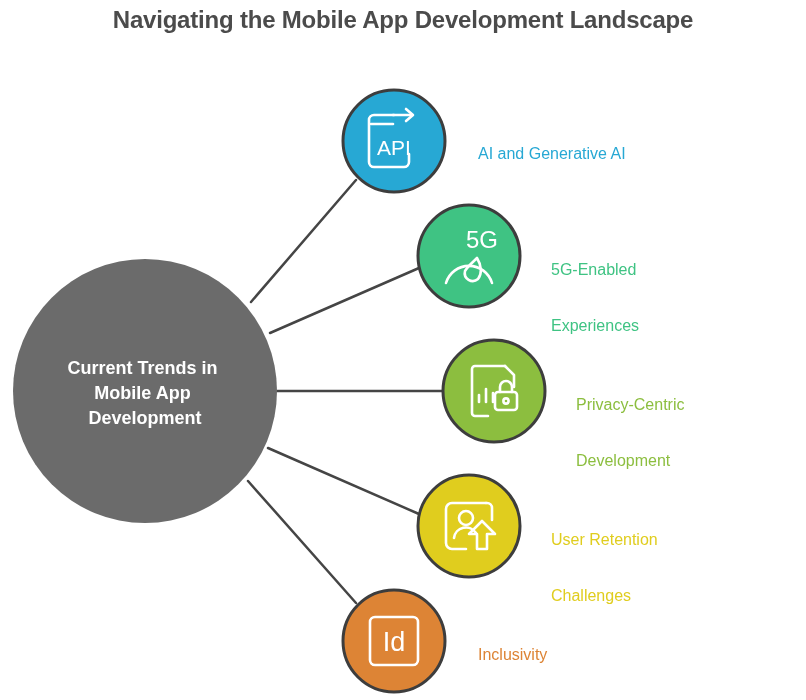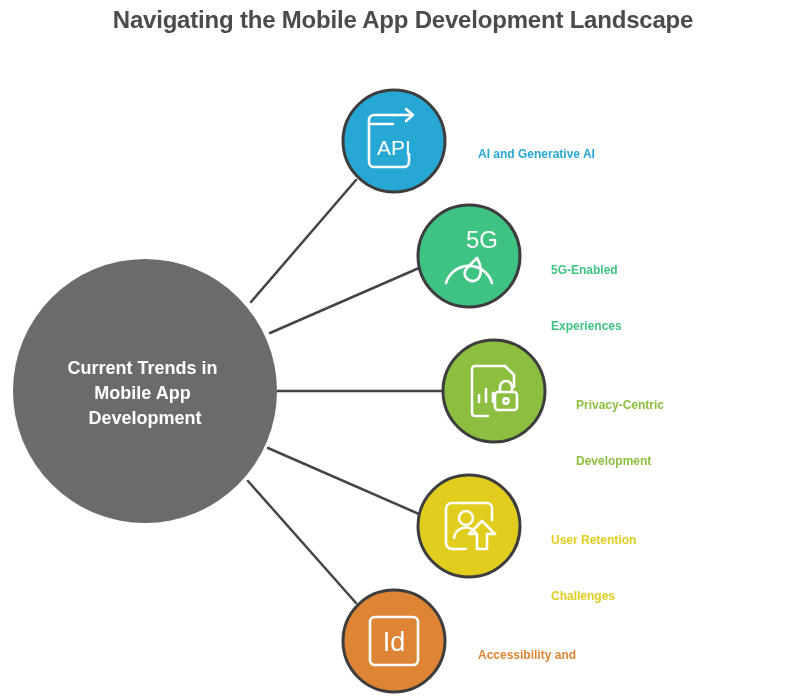--- a/index.html
+++ b/index.html
@@ -43,22 +43,22 @@
     height: 700px;
   }
   .hub-text {
     font-family: "Liberation Sans", sans-serif;
     font-size: 18px;
     font-weight: bold;
     fill: #ffffff;
   }
   .node-label {
     position: absolute;
-    font-size: 12px;
-    font-weight: bold;
+    font-size: 16px;
+    font-weight: normal;
     line-height: 28px;
     white-space: pre-line;
   }
   .icon-text {
     font-family: "Liberation Sans", sans-serif;
     fill: #ffffff;
   }
 </style>
 </head>
 <body>
@@ -152,17 +152,16 @@
     <div>Privacy-Centric</div>
     <div>Development</div>
   </div>
 
   <div class="node-label" style="left:551px; top:498px; color:#e0cd1e; width:300px;">
     <div>User Retention</div>
     <div>Challenges</div>
   </div>
 
   <div class="node-label" style="left:478px; top:613px; color:#dd8435; width:300px;">
-    <div>Accessibility and</div>
     <div>Inclusivity</div>
   </div>
 
 </div>
 
 </body></html>

